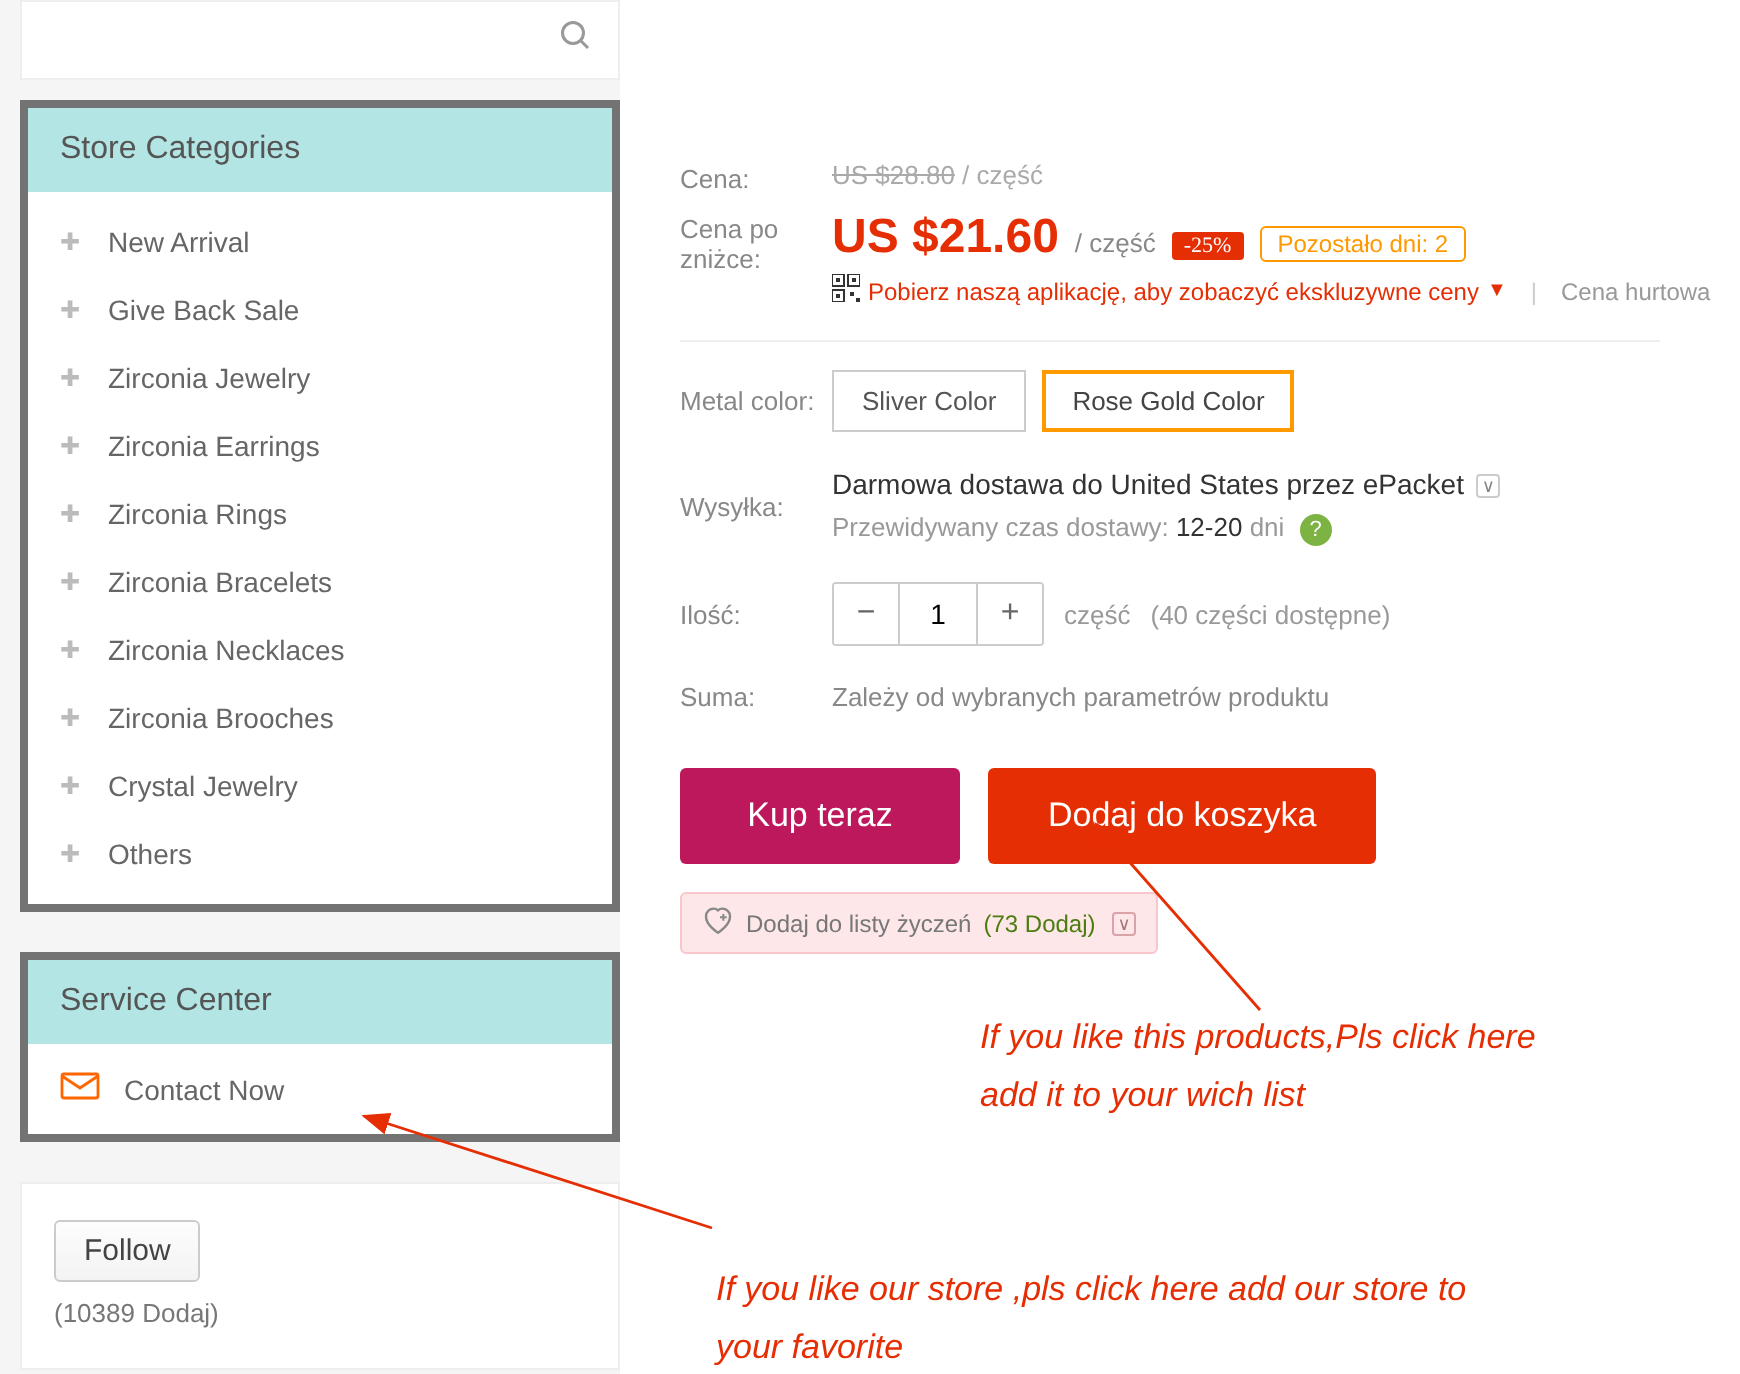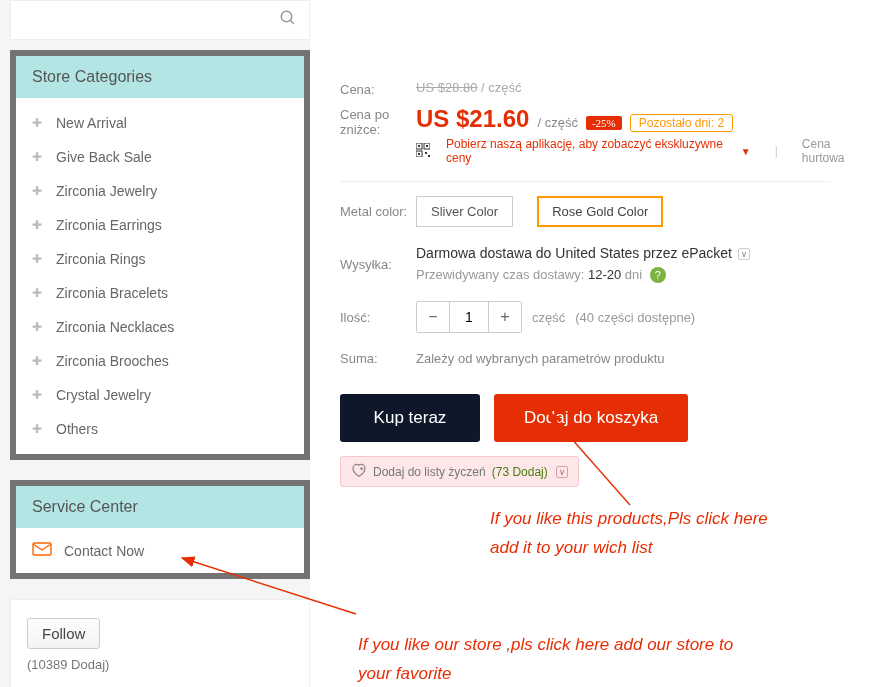--- a/index.html
+++ b/index.html
@@ -10,21 +10,21 @@
     color: #333;
     width: 870px;
     height: 687px;
     overflow: hidden;
     position: relative;
   }
   .page-wrap { display: flex; padding-left: 10px; }
   .sidebar { width: 300px; padding: 0 0 20px 0; }
   .search-bar { background:#fff; height:40px; position:relative; margin-bottom:10px; border:1px solid #eee; }
   .search-icon-wrap { position:absolute; right:12px; top:8px; color:#999; }
-  .panel { background:#fff; border:6px solid #737373; margin-bottom:20px; }
+  .panel { background:#fff; border:4px solid #737373; margin-bottom:20px; }
   .panel-header {
     background:#b3e5e5;
     color:#555;
     font-size:16px;
     padding:12px 16px;
     font-weight:400;
   }
   .panel-body { padding:8px 0; }
   .cat-item {
     display:flex; align-items:center;
@@ -47,30 +47,30 @@
   .price-row { display:flex; margin-bottom:8px; }
   .label-col { width:76px; color:#888; font-size:13px; padding-top:2px; }
   .value-col { flex:1; }
   .old-price { color:#aaa; text-decoration:line-through; font-size:13px; }
   .old-price-unit { color:#aaa; font-size:13px; }
   .new-price-line { display:flex; align-items:baseline; gap:8px; flex-wrap:wrap; }
   .new-price { color:#e62e04; font-size:24px; font-weight:bold; }
   .price-unit { color:#888; font-size:13px; }
   .discount-badge { background:#e62e04; color:#fff; font-size:11px; padding:1px 6px; border-radius:2px;font-family:Liberation Serif, serif; }
   .days-left { border:1px solid #f90; color:#f90; font-size:12px; padding:1px 8px; border-radius:3px; }
-  .app-row { display:flex; align-items:center; margin-top:4px; color:#e62e04; font-size:12px; gap:16px; }
+  .app-row { display:flex; align-items:center; margin-top:4px; color:#e62e04; font-size:12px; gap:4px; }
   .qr-icon { color:#333; }
   .app-divider { color:#ccc; padding:0 8px; }
   .wholesale { color:#999; }
   .hr { border:none; border-top:1px solid #eee; margin:16px 40px 14px 0; }
   .opt-row { display:flex; align-items:center; margin-bottom:18px; }
   .opt-label { width:76px; color:#888; font-size:13px; }
   .variant-btn {
     border:1px solid #ccc; background:#fff; color:#555;
-    padding:7px 14px; font-size:13px; margin-right:24px; cursor:pointer;
+    padding:7px 14px; font-size:13px; margin-right:8px; cursor:pointer;
   }
   .variant-btn.selected { border:2px solid #f90; padding:6px 13px; color:#444; }
   .ship-value { color:#333; font-size:14px; }
   .ship-dest { color:#333; }
   .ship-method { color:#333; }
   .ship-dd { border:1px solid #ccc; font-size:9px; padding:0 2px; color:#888; border-radius:2px; vertical-align:middle; margin-left:2px; }
   .ship-eta { color:#999; font-size:13px; margin-top:6px; }
   .ship-days { color:#333; }
   .help-circle {
     display:inline-flex; width:16px; height:16px; border-radius:50%;
@@ -78,21 +78,21 @@
     margin-left:4px;
   }
   .qty-wrap { display:flex; align-items:center; gap:10px; }
   .qty-box { display:flex; border:1px solid #ccc; border-radius:2px; overflow:hidden; }
   .qty-btn { width:32px; height:30px; background:#fff; border:none; cursor:pointer; color:#666; font-size:16px; }
   .qty-input { width:40px; height:30px; border:none; border-left:1px solid #ccc; border-right:1px solid #ccc; text-align:center; font-size:14px; }
   .qty-avail { color:#999; font-size:13px; }
   .total-text { color:#888; font-size:13px; }
   .cta-row { display:flex; gap:14px; margin-top:28px; }
   .btn-buy {
-    background:#0f172a; color:#fff; border:none; border-radius:3px;
+    background:#be185d; color:#fff; border:none; border-radius:3px;
     font-size:17px; padding:14px 30px; cursor:pointer; min-width:140px;
   }
   .btn-cart {
     background:#e62e04; color:#fff; border:none; border-radius:3px;
     font-size:17px; padding:14px 30px; cursor:pointer; min-width:180px;
   }
   .wish-row { margin-top:14px; }
   .wish-btn {
     display:inline-flex; align-items:center; gap:6px;
     background:#fde7e9; border:1px solid #f9c6cb; border-radius:3px;

